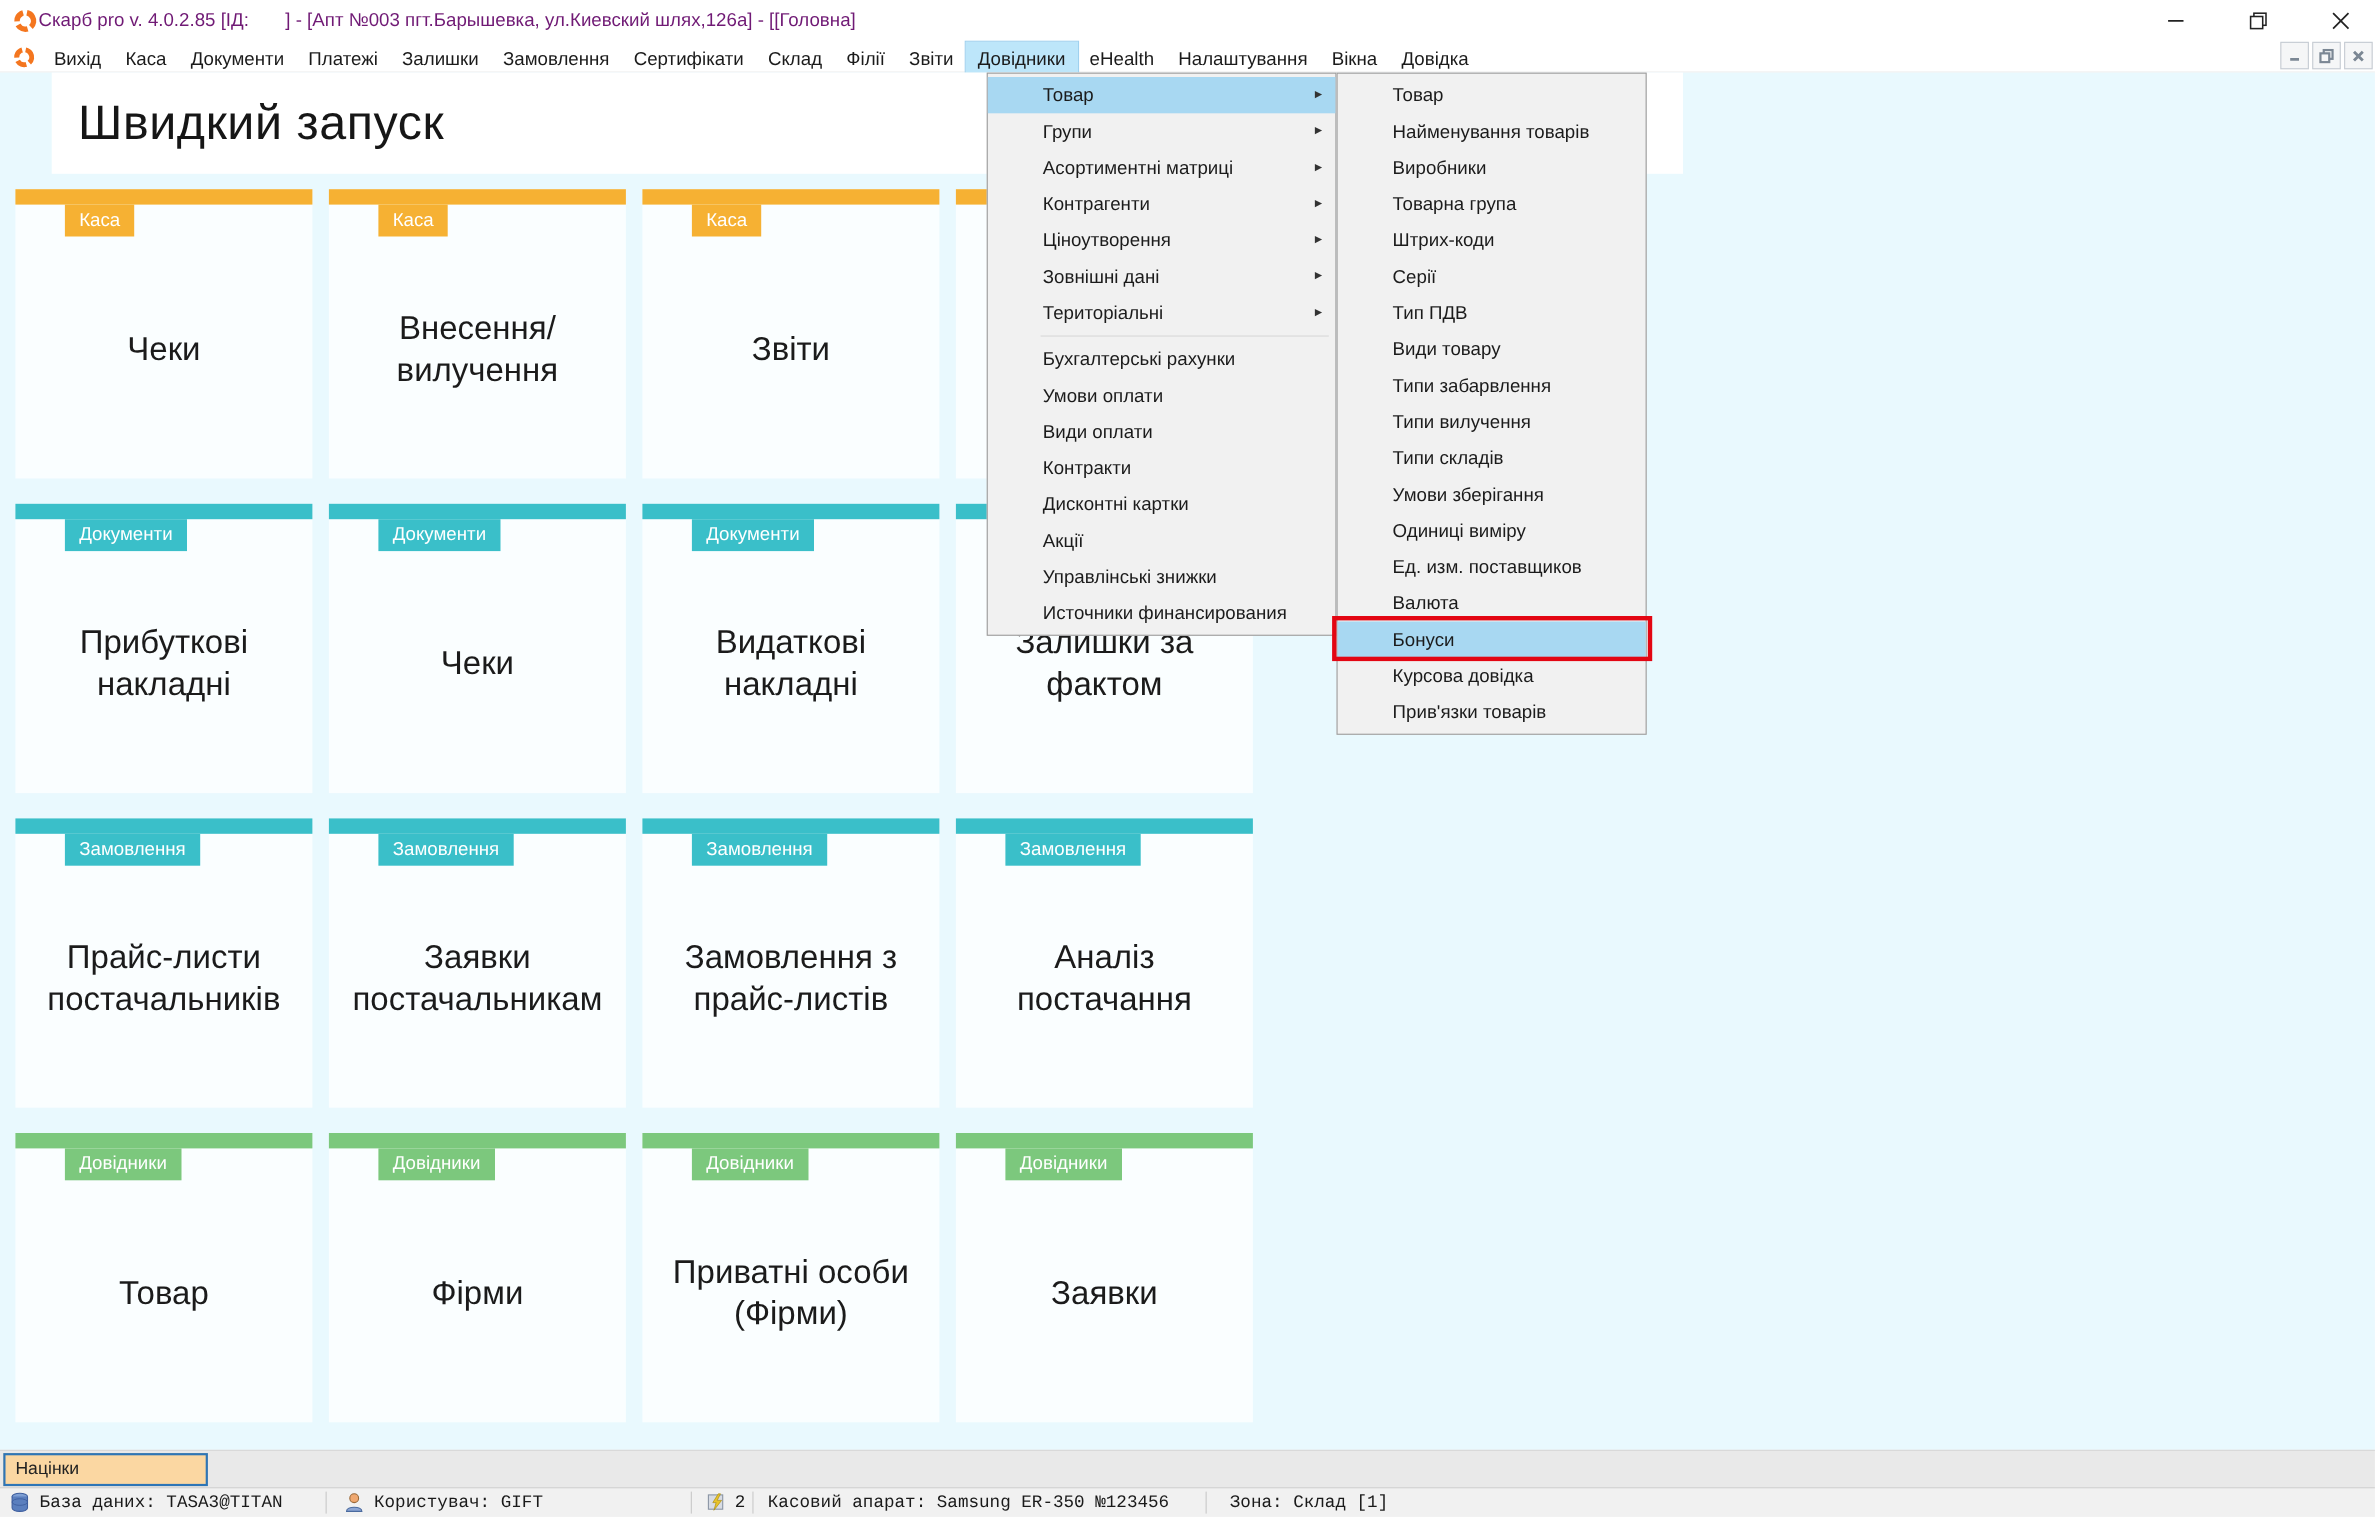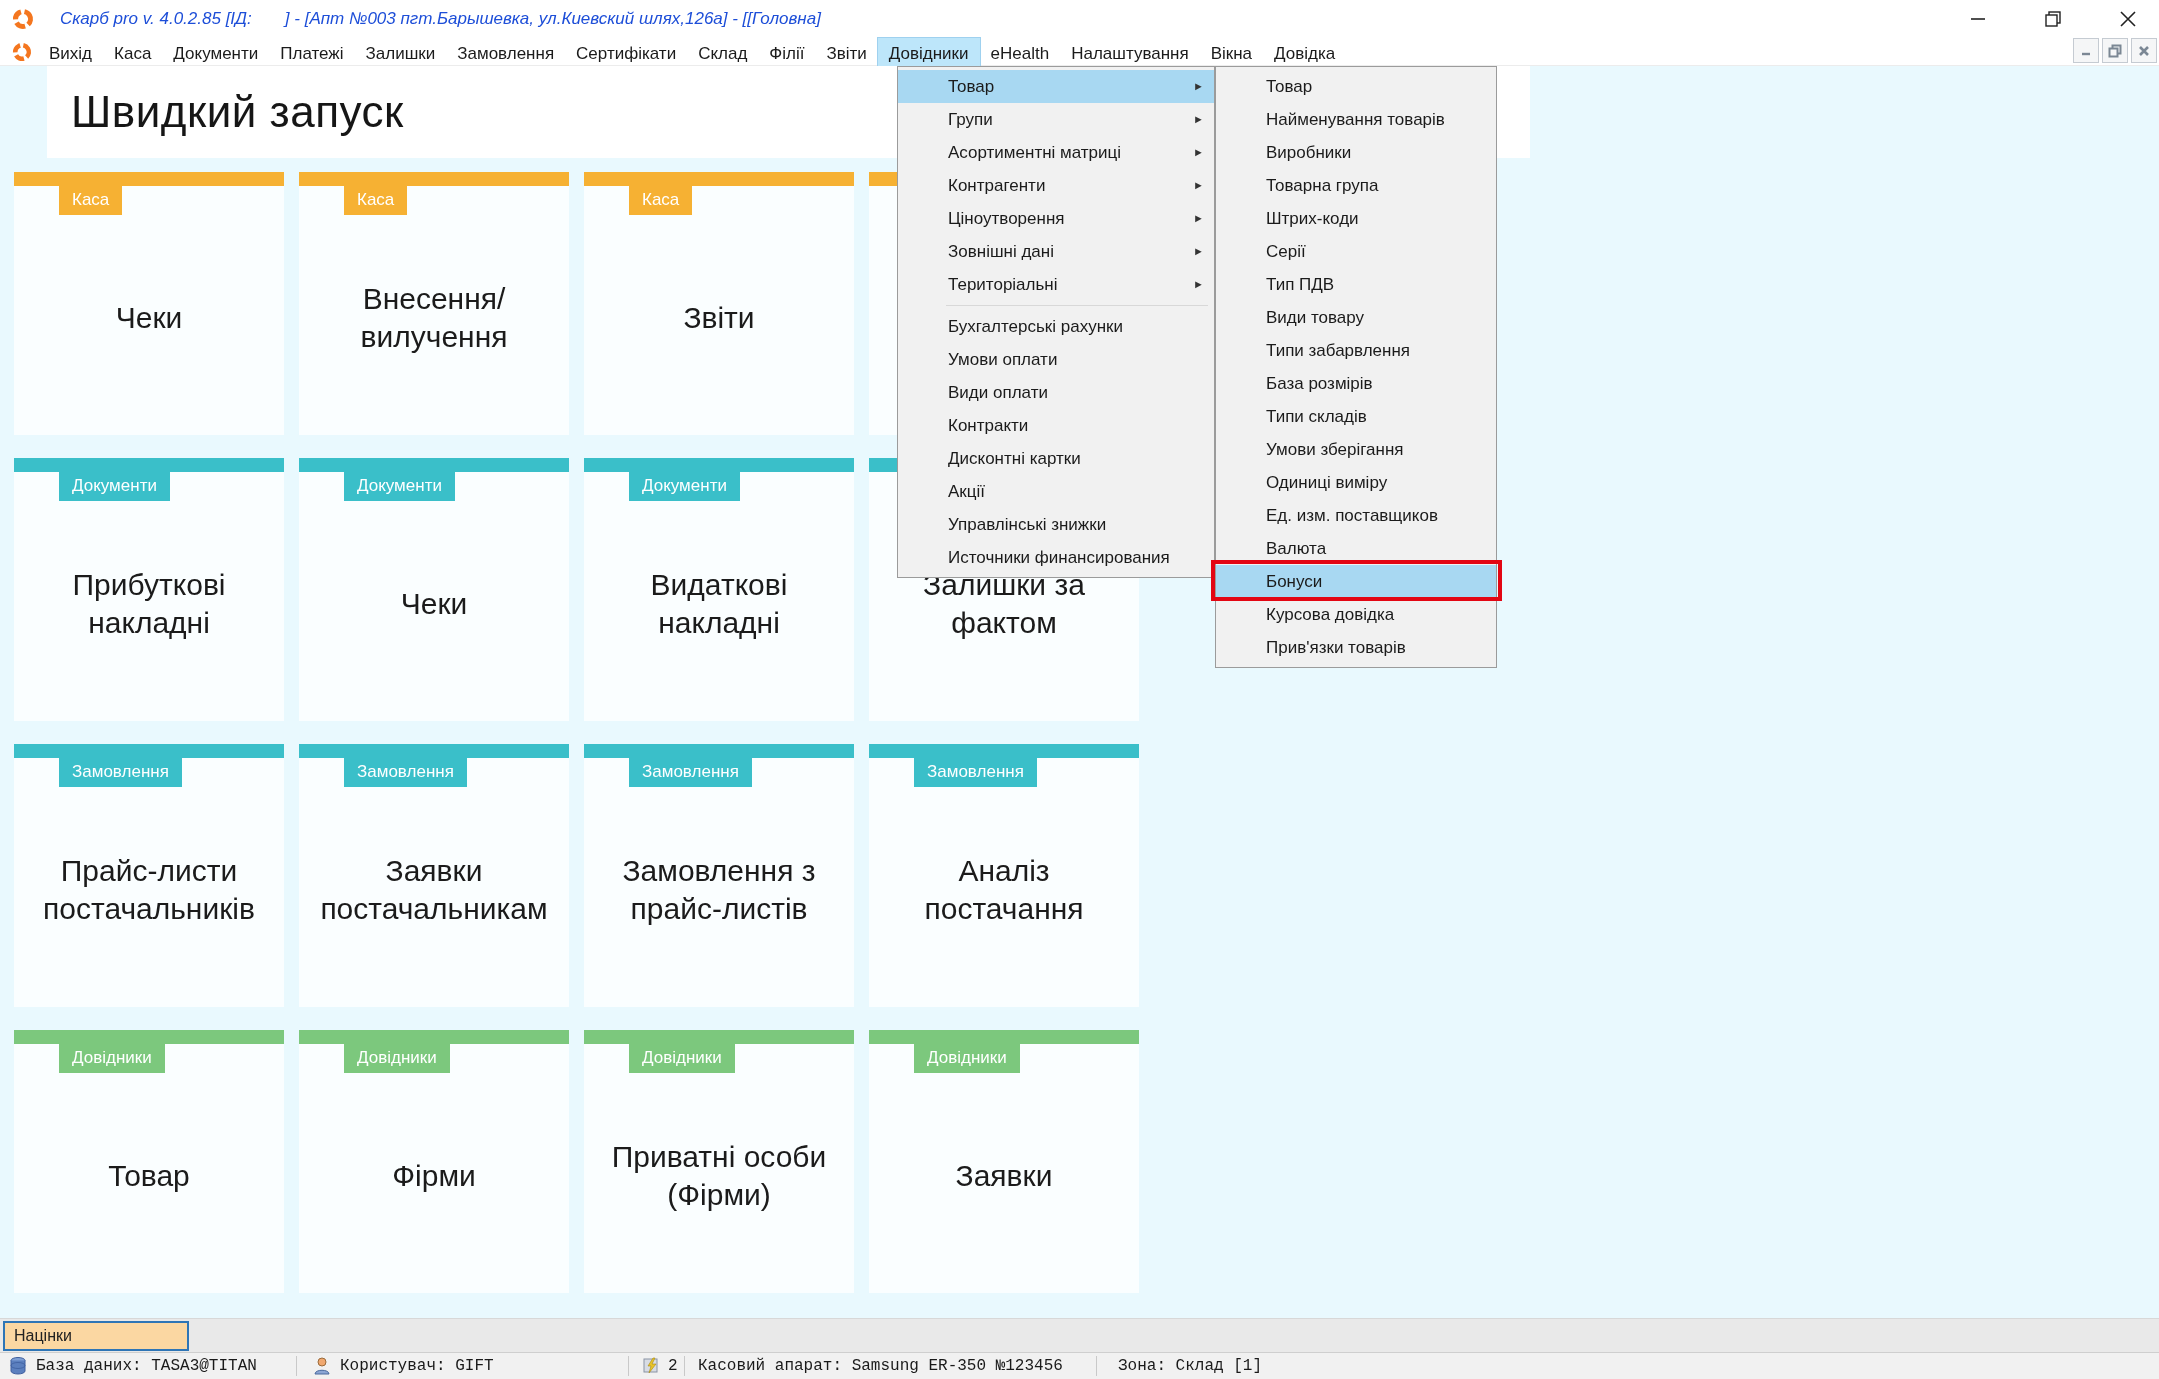--- a/index.html
+++ b/index.html
@@ -3,21 +3,21 @@
 <meta charset="utf-8">
 <style>
   * { margin:0; padding:0; box-sizing:border-box; }
   html,body { width:2159px; height:1379px; }
   body { font-family:"Liberation Sans", sans-serif; color:#1b1b1b; }
   #app { position:relative; width:2159px; height:1379px; background:#ffffff; overflow:hidden; }
 
   
   .titlebar { position:absolute; left:0; top:0; width:2159px; height:38px; background:#ffffff; }
   .app-icon { position:absolute; left:12px; top:8px; width:22px; height:22px; }
-  .title-text { position:absolute; left:60px; top:9px; font-size:17px; color:#1d4ed8; white-space:pre;font-style:italic; }
+  .title-text { position:absolute; left:35px; top:9px; font-size:17px; color:#701a75; white-space:pre; }
   .win-btn { position:absolute; top:0; width:62px; height:38px; display:flex; align-items:center; justify-content:center; }
   .win-btn svg { display:block; }
 
   
   .menubar { position:absolute; left:0; top:38px; width:2159px; height:28px; background:#ffffff; display:flex; align-items:stretch; padding-left:38px; border-bottom:1px solid #ececec; }
   .menubar-item { font-size:17px; padding:3px 11px 0; display:flex; align-items:center; height:28px; cursor:default; }
   .menubar-item.active { background:#BDE6FA; outline:1px solid #9fd1ef; }
   .mdi-btns { position:absolute; right:2px; top:38px; display:flex; gap:3px; }
   .mdi-btn { width:26px; height:25px; background:#F5F6F7; border:1px solid #C5CBD2; display:flex; align-items:center; justify-content:center; }
 
@@ -258,21 +258,21 @@
   <div class="menu" id="menu-flyout">
       <div class="menu-item"><span>Товар</span></div>
       <div class="menu-item"><span>Найменування товарів</span></div>
       <div class="menu-item"><span>Виробники</span></div>
       <div class="menu-item"><span>Товарна група</span></div>
       <div class="menu-item"><span>Штрих-коди</span></div>
       <div class="menu-item"><span>Серії</span></div>
       <div class="menu-item"><span>Тип ПДВ</span></div>
       <div class="menu-item"><span>Види товару</span></div>
       <div class="menu-item"><span>Типи забарвлення</span></div>
-      <div class="menu-item"><span>База розмірів</span></div>
+      <div class="menu-item"><span>Типи вилучення</span></div>
       <div class="menu-item"><span>Типи складів</span></div>
       <div class="menu-item"><span>Умови зберігання</span></div>
       <div class="menu-item"><span>Одиниці виміру</span></div>
       <div class="menu-item"><span>Ед. изм. поставщиков</span></div>
       <div class="menu-item"><span>Валюта</span></div>
       <div class="menu-item hl"><span>Бонуси</span></div>
       <div class="menu-item"><span>Курсова довідка</span></div>
       <div class="menu-item"><span>Прив'язки товарів</span></div>
     </div>
 

